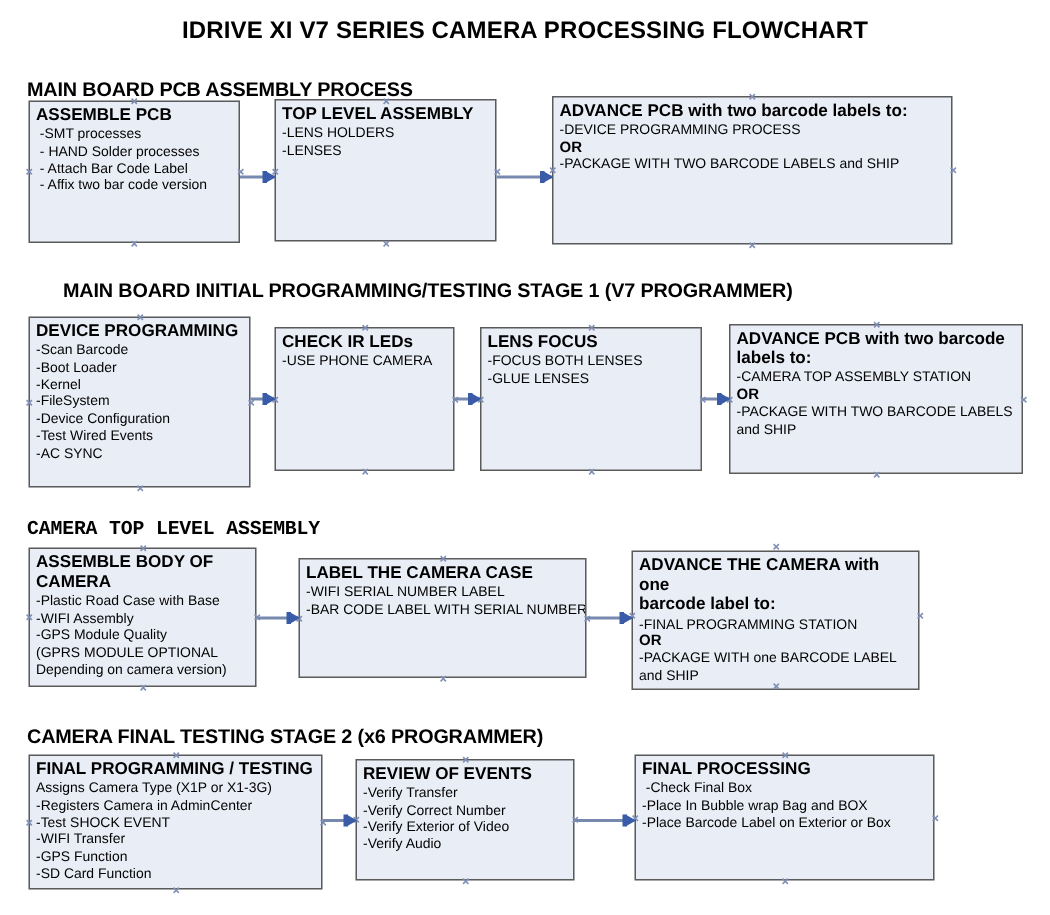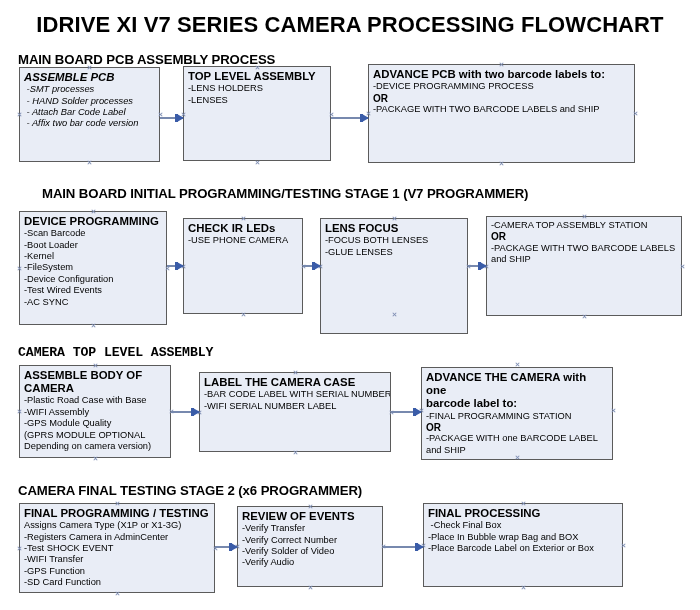--- a/index.html
+++ b/index.html
@@ -20,21 +20,21 @@
     left: 0; top: 0;
     width: 700px;
     height: 610px;
   }
   .doc-title {
     position: absolute;
     left: 0;
     top: 12px;
     width: 700px;
     text-align: center;
-    font-size: 22px;
+    font-size: 16px;
     font-weight: bold;
     letter-spacing: 0.1px;
     color: #000;
   }
   .section-heading {
     position: absolute;
     font-size: 13.2px;
     font-weight: bold;
     color: #000;
     white-space: nowrap;
@@ -102,21 +102,21 @@
     height: 8px;
     background: #3a5ca8;
   }
 </style>
 </head>
 <body>
 
 <div id="canvas">
   <div class="doc-title">IDRIVE XI V7 SERIES CAMERA PROCESSING FLOWCHART</div>
 <div class="section-heading" style="left: 18px; top: 52px;">MAIN BOARD PCB ASSEMBLY PROCESS</div>
-    <div class="node" style="left: 19px; top: 67px; width: 141px; height: 95px; font-style: italic;">
+    <div class="node" style="left: 19px; top: 67px; width: 141px; height: 95px;">
       <span class="ttl">ASSEMBLE PCB</span>
       <span class="ln"> -SMT processes</span>
       <span class="ln"> - HAND Solder processes</span>
       <span class="ln"> - Attach Bar Code Label</span>
       <span class="ln"> - Affix two bar code version</span>
     </div>
     <div class="cpt" style="left: 16.5px; top: 112px;"></div>
     <div class="cpt" style="left: 157.5px; top: 112px;"></div>
     <div class="cpt" style="left: 87px; top: 64.5px;"></div>
     <div class="cpt" style="left: 87px; top: 159.5px;"></div>
@@ -155,30 +155,32 @@
     <div class="cpt" style="left: 90.5px; top: 208.5px;"></div>
     <div class="cpt" style="left: 90.5px; top: 322.5px;"></div>
     <div class="node" style="left: 183px; top: 218px; width: 120px; height: 96px;">
       <span class="ttl">CHECK IR LEDs</span>
       <span class="ln">-USE PHONE CAMERA</span>
     </div>
     <div class="cpt" style="left: 180.5px; top: 263.5px;"></div>
     <div class="cpt" style="left: 300.5px; top: 263.5px;"></div>
     <div class="cpt" style="left: 240.5px; top: 215.5px;"></div>
     <div class="cpt" style="left: 240.5px; top: 311.5px;"></div>
-    <div class="node" style="left: 320px; top: 218px; width: 148px; height: 116px;">
+    <div class="node" style="left: 320px; top: 218px; width: 148px; height: 96px;">
       <span class="ttl">LENS FOCUS</span>
       <span class="ln">-FOCUS BOTH LENSES</span>
       <span class="ln">-GLUE LENSES</span>
     </div>
     <div class="cpt" style="left: 317.5px; top: 263.5px;"></div>
     <div class="cpt" style="left: 465.5px; top: 263.5px;"></div>
     <div class="cpt" style="left: 391.5px; top: 215.5px;"></div>
     <div class="cpt" style="left: 391.5px; top: 311.5px;"></div>
     <div class="node" style="left: 486px; top: 216px; width: 196px; height: 100px;">
+      <span class="ttl">ADVANCE PCB with two barcode
+labels to:</span>
       <span class="ln">-CAMERA TOP ASSEMBLY STATION</span>
       <span class="ln b">OR</span>
       <span class="ln">-PACKAGE WITH TWO BARCODE LABELS</span>
       <span class="ln">and SHIP</span>
     </div>
     <div class="cpt" style="left: 483.5px; top: 263.5px;"></div>
     <div class="cpt" style="left: 679.5px; top: 263.5px;"></div>
     <div class="cpt" style="left: 581.5px; top: 213.5px;"></div>
     <div class="cpt" style="left: 581.5px; top: 313.5px;"></div>
     <div class="section-heading" style="left: 18px; top: 345px; font-family: Liberation Mono, monospace;">CAMERA TOP LEVEL ASSEMBLY</div>
@@ -190,22 +192,22 @@
       <span class="ln">-GPS Module Quality</span>
       <span class="ln">(GPRS MODULE OPTIONAL</span>
       <span class="ln">Depending on camera version)</span>
     </div>
     <div class="cpt" style="left: 16.5px; top: 409px;"></div>
     <div class="cpt" style="left: 168.5px; top: 409px;"></div>
     <div class="cpt" style="left: 92.5px; top: 362.5px;"></div>
     <div class="cpt" style="left: 92.5px; top: 455.5px;"></div>
     <div class="node" style="left: 199px; top: 372px; width: 192px; height: 80px;">
       <span class="ttl">LABEL THE CAMERA CASE</span>
+      <span class="ln">-WIFI SERIAL NUMBER LABEL</span>
       <span class="ln">-BAR CODE LABEL WITH SERIAL NUMBER</span>
-      <span class="ln">-WIFI SERIAL NUMBER LABEL</span>
     </div>
     <div class="cpt" style="left: 196.5px; top: 409.5px;"></div>
     <div class="cpt" style="left: 388.5px; top: 409.5px;"></div>
     <div class="cpt" style="left: 292.5px; top: 369.5px;"></div>
     <div class="cpt" style="left: 292.5px; top: 449.5px;"></div>
     <div class="node" style="left: 421px; top: 367px; width: 192px; height: 93px;">
       <span class="ttl">ADVANCE THE CAMERA with one
 barcode label to:</span>
       <span class="ln">-FINAL PROGRAMMING STATION</span>
       <span class="ln b">OR</span>
@@ -227,21 +229,21 @@
       <span class="ln">-SD Card Function</span>
     </div>
     <div class="cpt" style="left: 16.5px; top: 545.5px;"></div>
     <div class="cpt" style="left: 212.5px; top: 545.5px;"></div>
     <div class="cpt" style="left: 114.5px; top: 500.5px;"></div>
     <div class="cpt" style="left: 114.5px; top: 590.5px;"></div>
     <div class="node" style="left: 237px; top: 506px; width: 146px; height: 81px;">
       <span class="ttl">REVIEW OF EVENTS</span>
       <span class="ln">-Verify Transfer</span>
       <span class="ln">-Verify Correct Number</span>
-      <span class="ln">-Verify Solder of Video</span>
+      <span class="ln">-Verify Exterior of Video</span>
       <span class="ln">-Verify Audio</span>
     </div>
     <div class="cpt" style="left: 234.5px; top: 544px;"></div>
     <div class="cpt" style="left: 380.5px; top: 544px;"></div>
     <div class="cpt" style="left: 307.5px; top: 503.5px;"></div>
     <div class="cpt" style="left: 307.5px; top: 584.5px;"></div>
     <div class="node" style="left: 423px; top: 503px; width: 200px; height: 84px;">
       <span class="ttl">FINAL PROCESSING</span>
       <span class="ln"> -Check Final Box</span>
       <span class="ln">-Place In Bubble wrap Bag and BOX</span>

